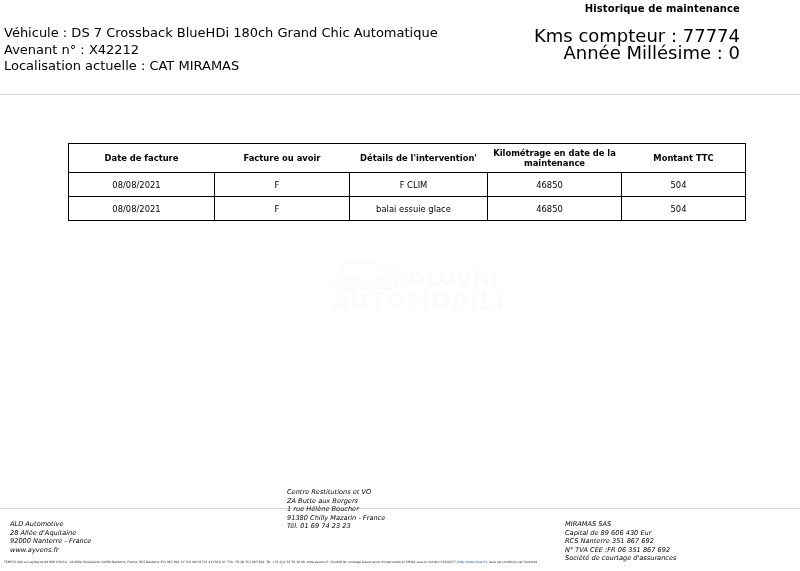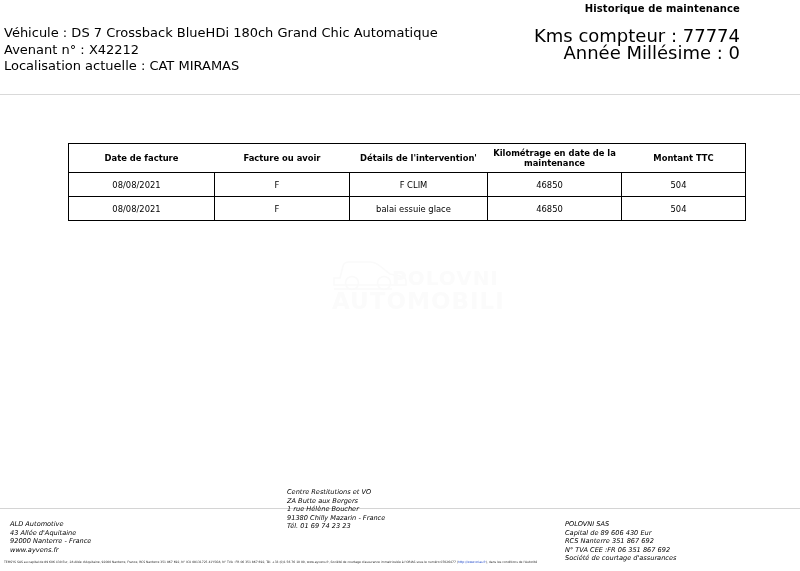--- a/index.html
+++ b/index.html
@@ -212,34 +212,34 @@
       <td>46850</td>
       <td>504</td>
     </tr>
   </tbody>
 </table>
 
 <div id="footer-rule"></div>
 
 <div class="footer-col" id="footer-col-left">
   <span class="fline">ALD Automotive</span>
-  <span class="fline">43 Allée d'Aquitaine</span>
+  <span class="fline">28 Allée d'Aquitaine</span>
   <span class="fline">92000 Nanterre - France</span>
   <span class="fline">www.ayvens.fr</span>
 </div>
 
 <div class="footer-col" id="footer-col-center">
   <span class="fline">Centre Restitutions et VO</span>
   <span class="fline">ZA Butte aux Bergers</span>
   <span class="fline">1 rue Hélène Boucher</span>
   <span class="fline">91380 Chilly Mazarin - France</span>
   <span class="fline">Tél. 01 69 74 23 23</span>
 </div>
 
 <div class="footer-col" id="footer-col-right">
-  <span class="fline">POLOVNI SAS</span>
+  <span class="fline">MIRAMAS SAS</span>
   <span class="fline">Capital de 89 606 430 Eur</span>
   <span class="fline">RCS Nanterre 351 867 692</span>
   <span class="fline">N° TVA CEE :FR 06 351 867 692</span>
   <span class="fline">Société de courtage d'assurances</span>
 </div>
 
 <div id="legal-line"><span>TEMSYS SAS au capital de 89 606 430 Eur, 28 Allée d'Aquitaine, 92000 Nanterre, France, RCS Nanterre 351 867 692, N° ICU 08131725 41Y5G8, N° TVA : FR 06 351 867 692, Tél. +33 (0)1 56 76 10 00, www.ayvens.fr, Société de courtage d'assurance immatriculée à l'ORIAS sous le numéro 07026477 (</span><span class="legal-link">http://www.orias.fr</span><span>), dans les conditions de l'Autorité</span></div>
 
 </body></html>

